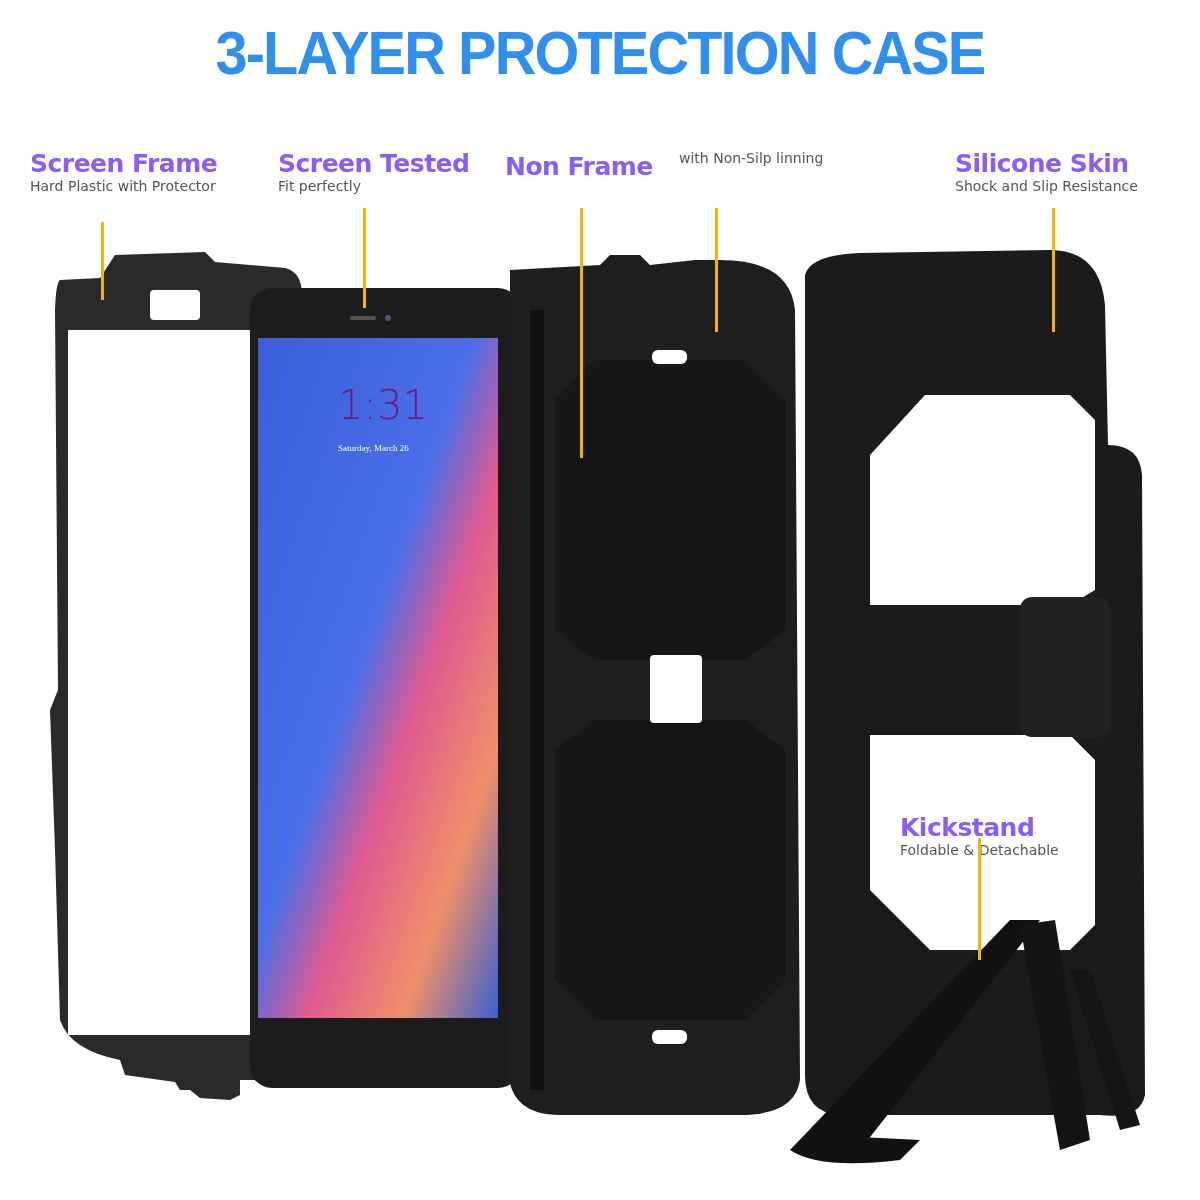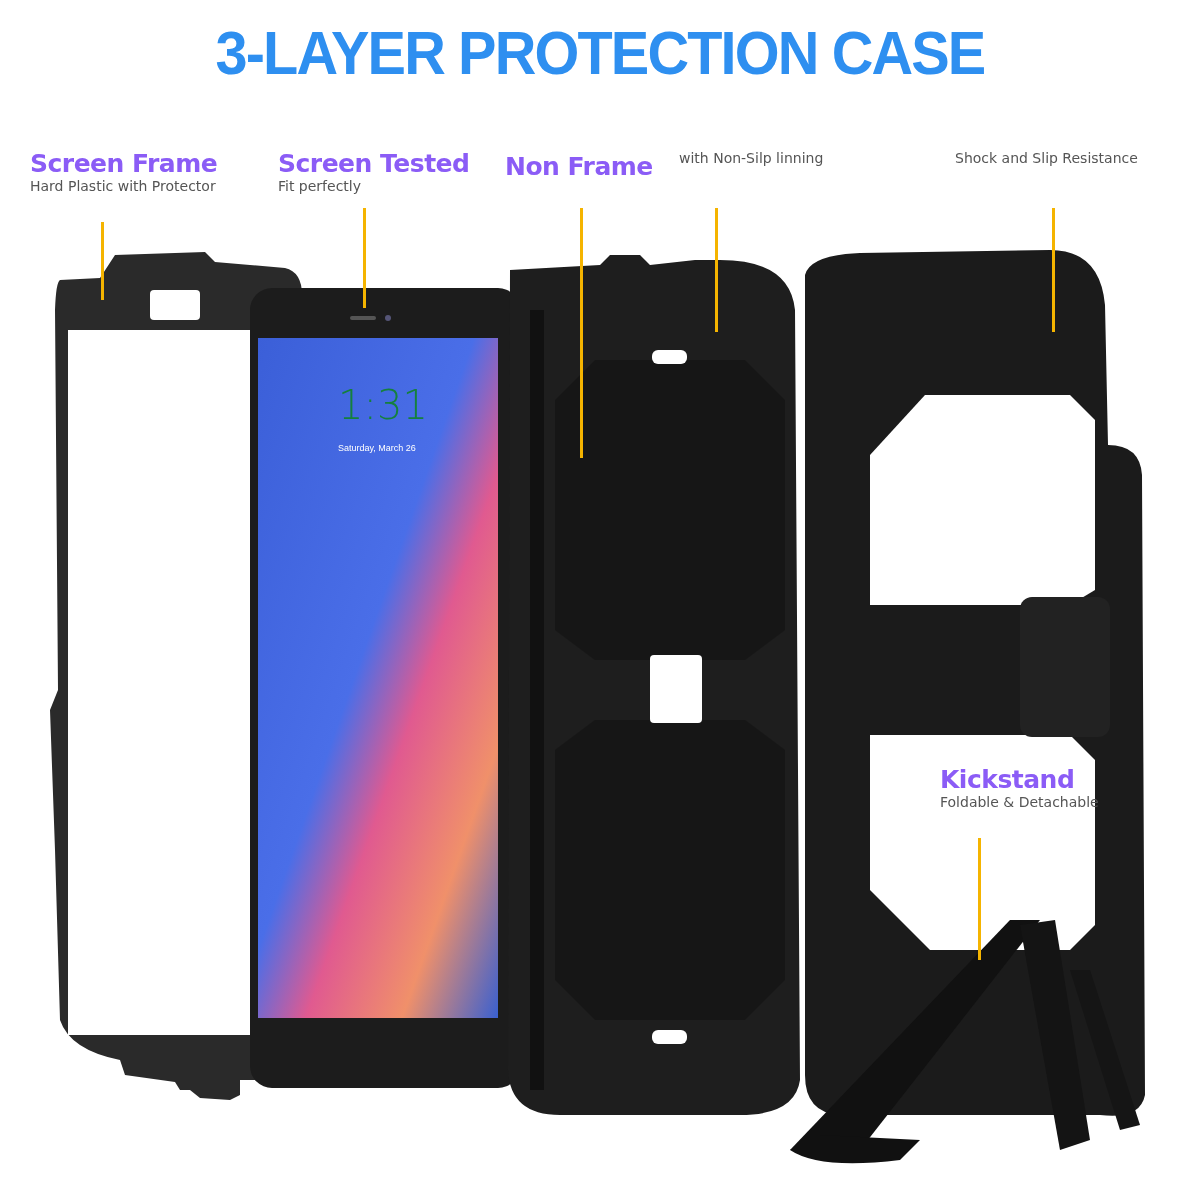--- a/index.html
+++ b/index.html
@@ -25,20 +25,21 @@
   <div class="h">Screen Tested</div>
   <div class="s">Fit perfectly</div>
 </div>
 <div class="label" style="left:505px;top:153px;">
   <div class="h">Non Frame</div>
 </div>
 <div class="label" style="left:679px;top:150px;">
   <div class="s">with Non-Silp linning</div>
 </div>
 <div class="label" style="left:955px;top:150px;">
+  <div class="h">Silicone Skin</div>
   <div class="s">Shock and Slip Resistance</div>
 </div>
 
 <div class="part" style="left:40px;top:250px;">
   <svg width="280" height="880" viewBox="0 0 280 880">
     <path d="M20 30 L60 28 L75 5 L165 2 L175 12 L210 15 L245 18 Q262 22 262 45 L262 780 L258 800 Q250 830 215 830 L200 830 L200 845 L190 850 L160 848 L150 840 L140 840 L135 832 L85 825 L80 810 Q30 800 20 770 L15 600 L10 460 L18 440 L15 60 Q16 32 20 30 Z" fill="#2a2a2a"></path>
     <rect x="28" y="80" width="200" height="705" fill="#fff"></rect>
     <rect x="110" y="40" width="50" height="30" fill="#fff" rx="4"></rect>
   </svg>
 </div>
@@ -53,22 +54,22 @@
         <stop offset="0.8" stop-color="#f0906a"></stop>
         <stop offset="1" stop-color="#3a60d0"></stop>
       </linearGradient>
     </defs>
     <rect x="10" y="10" width="270" height="800" rx="22" fill="#1c1c1c"></rect>
     <rect x="18" y="60" width="240" height="680" fill="url(#scr)"></rect>
     <rect x="110" y="38" width="26" height="4" rx="2" fill="#555"></rect>
     <circle cx="148" cy="40" r="3" fill="#557"></circle>
   </svg>
 </div>
-<div style="position:absolute;left:338px;top:382px;color:#15803d;font-family:'DejaVu Sans',sans-serif;font-weight:200;font-size:40px;">1:31</div>
-<div style="position:absolute;left:338px;top:443px;color:#fff;font-family:Liberation Sans, sans-serif;font-size:9px;">Saturday, March 26</div>
+<div style="position:absolute;left:338px;top:382px;color:#701a75;font-family:'DejaVu Sans',sans-serif;font-weight:200;font-size:40px;">1:31</div>
+<div style="position:absolute;left:338px;top:443px;color:#fff;font-family:Liberation Serif, serif;font-size:9px;">Saturday, March 26</div>
 
 <div class="part" style="left:500px;top:250px;">
   <svg width="310" height="880" viewBox="0 0 310 880">
     <path d="M10 20 L100 15 L110 5 L140 5 L150 15 L195 10 L220 10 Q290 10 295 60 L300 830 Q295 865 240 865 L60 865 Q10 865 8 820 Z" fill="#1e1e1e"></path>
     <path d="M55 150 L95 110 L245 110 L285 150 L285 380 L245 410 L95 410 L55 380 Z" fill="#161616"></path>
     <path d="M55 500 L95 470 L245 470 L285 500 L285 730 L245 770 L95 770 L55 730 Z" fill="#161616"></path>
     <rect x="150" y="405" width="52" height="68" fill="#fff" rx="4"></rect>
     <rect x="152" y="100" width="35" height="14" rx="6" fill="#fff"></rect>
     <rect x="152" y="780" width="35" height="14" rx="6" fill="#fff"></rect>
     <rect x="30" y="60" width="14" height="780" fill="#111"></rect>
@@ -86,21 +87,21 @@
 
 <div class="part" style="left:780px;top:880px;">
   <svg width="400" height="300" viewBox="0 0 400 300">
     <path d="M10 270 L230 40 L260 40 L80 270 Z" fill="#111"></path>
     <path d="M240 45 L275 40 L310 260 L280 270 Z" fill="#141414"></path>
     <path d="M290 90 L340 250 L360 245 L310 90 Z" fill="#151515"></path>
     <path d="M10 270 Q40 290 120 280 L140 260 L40 255 Z" fill="#111"></path>
   </svg>
 </div>
 
-<div class="label" style="left:900px;top:766px;margin-left:40px;">
+<div class="label" style="left:900px;top:814px;">
   <div class="h">Kickstand</div>
   <div class="s">Foldable &amp; Detachable</div>
 </div>
 
 <div class="pointer" style="left:101px;top:222px;height:78px;"></div>
 <div class="pointer" style="left:363px;top:208px;height:100px;"></div>
 <div class="pointer" style="left:580px;top:208px;height:250px;"></div>
 <div class="pointer" style="left:715px;top:208px;height:124px;"></div>
 <div class="pointer" style="left:1052px;top:208px;height:124px;"></div>
 <div class="pointer" style="left:978px;top:838px;height:122px;"></div>

